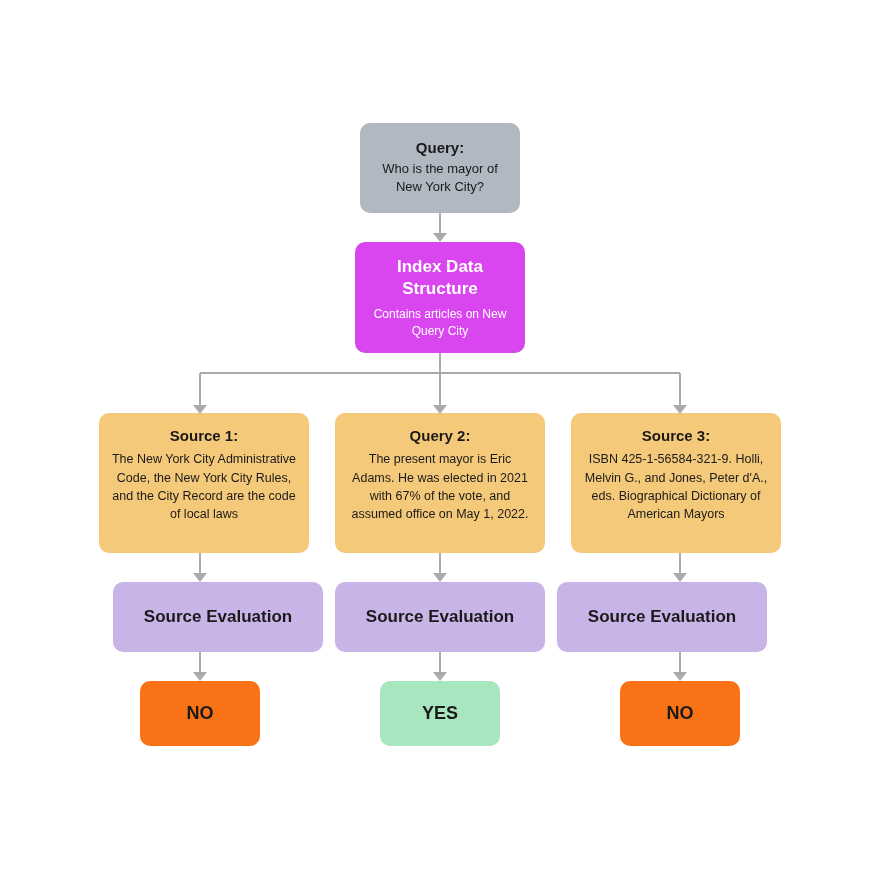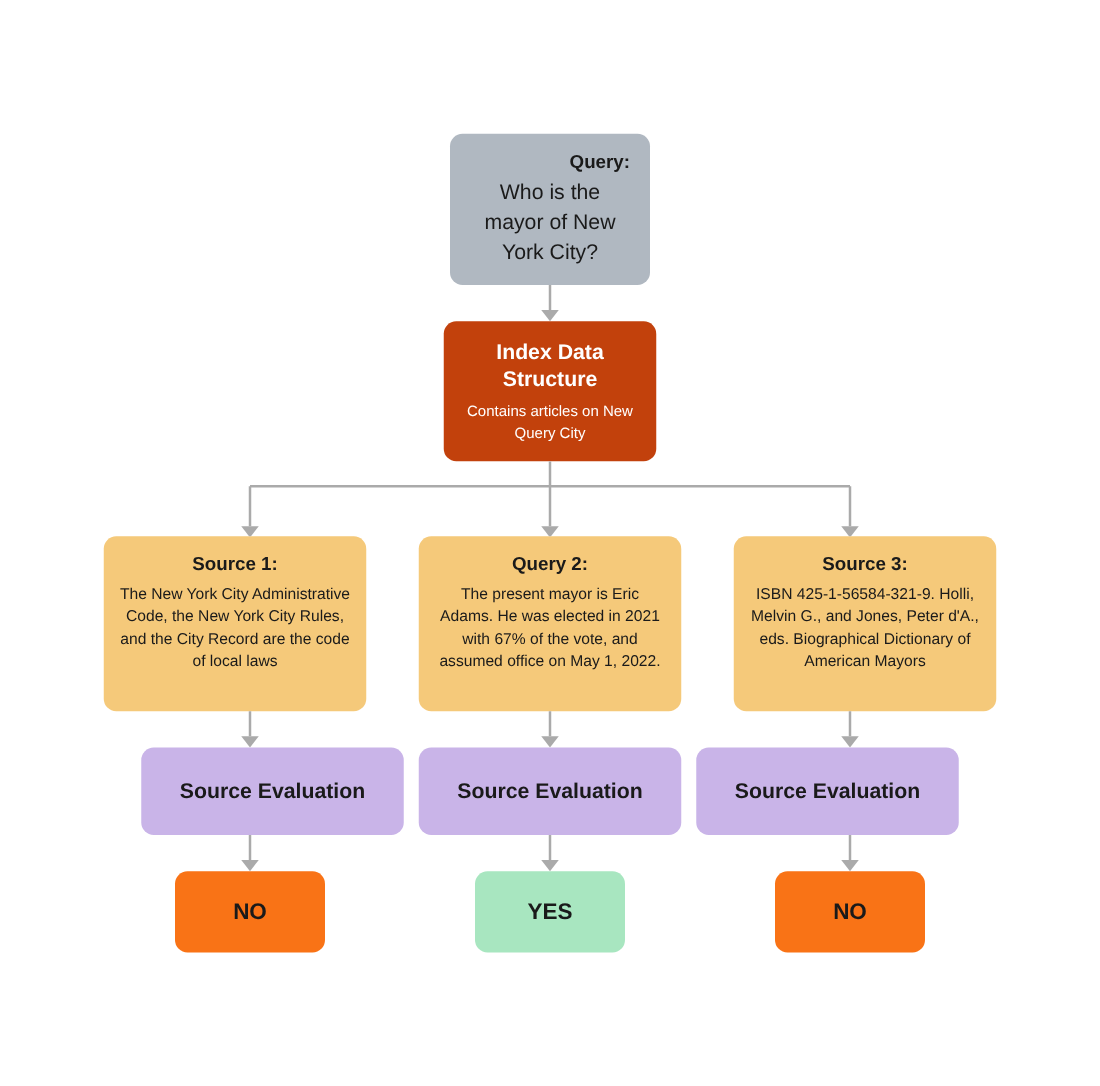--- a/index.html
+++ b/index.html
@@ -30,39 +30,39 @@
       padding: 14px 16px;
       text-align: center;
     }
 
     .box-query {
       background: #b0b8c1;
       width: 160px;
       min-height: 90px;
       display: flex;
       flex-direction: column;
-      align-items: flex-end;
+      align-items: center;
       justify-content: center;
     }
 
     .box-query .title {
       font-weight: 700;
       font-size: 15px;
       color: #1a1a1a;
     }
 
     .box-query .sub {
-      font-size: 17px;
+      font-size: 13px;
       color: #1a1a1a;
       margin-top: 4px;
       line-height: 1.4;
     }
 
     .box-index {
-      background: #c2410c;
+      background: #d946ef;
       width: 170px;
       min-height: 110px;
       display: flex;
       flex-direction: column;
       align-items: flex-end;
       justify-content: center;
     }
 
     .box-index .title {
       font-weight: 700;
@@ -162,21 +162,21 @@
       margin: 0 auto;
     }
 
     
     .row {
       display: flex;
       flex-direction: row;
       align-items: flex-start;
       justify-content: center;
       width: 100%;
-      gap: 42px;
+      gap: 26px;
     }
 
     .col {
       display: flex;
       flex-direction: column;
       align-items: center;
     }
 
     
     .branch-connector {

